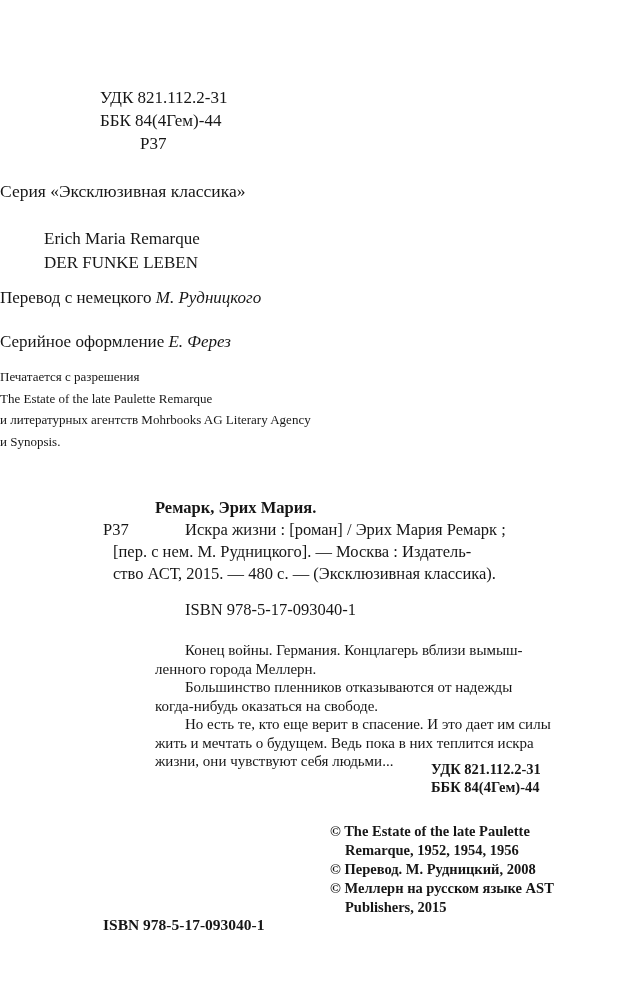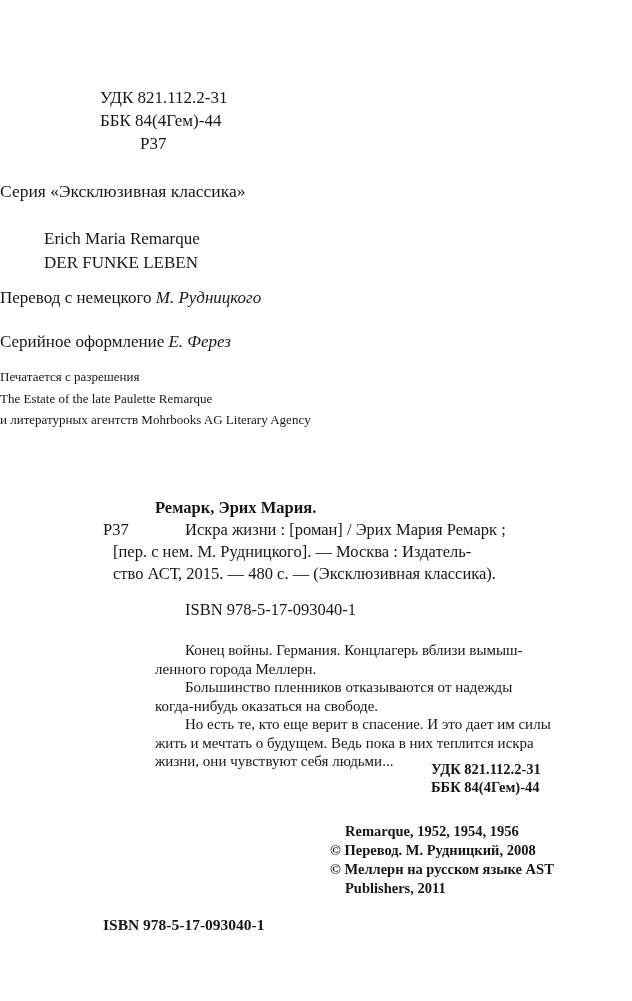--- a/index.html
+++ b/index.html
@@ -63,20 +63,21 @@
   </div>
 
   <div class="center design-line"><span>Серийное оформление </span><span class="it">Е. Ферез</span></div>
 
   <div class="center translation-line"><span>Перевод с немецкого </span><span class="it">М. Рудницкого</span></div>
 
   <div class="center permission-block">
     <div>Печатается с разрешения</div>
     <div>The Estate of the late Paulette Remarque</div>
     <div>и литературных агентств Mohrbooks AG Literary Agency</div>
+    <div>и Synopsis.</div>
   </div>
 
   <div class="cataloging">
     <div class="author-line">Ремарк, Эрих Мария.</div>
     <div class="margin-code">Р37</div>
     <div class="cat-first">Искра жизни : [роман] / Эрих Мария Ремарк ;</div>
     <div>[пер. с нем. М. Рудницкого]. — Москва : Издатель-</div>
     <div>ство АСТ, 2015. — 480 с. — (Эксклюзивная классика).</div>
     <div class="cat-isbn">ISBN 978-5-17-093040-1</div>
   </div>
@@ -90,21 +91,22 @@
     <div>жить и мечтать о будущем. Ведь пока в них теплится искра</div>
     <div>жизни, они чувствуют себя людьми...</div>
   </div>
 
   <div class="codes-bottom">
     <div>УДК 821.112.2-31</div>
     <div>ББК 84(4Гем)-44</div>
   </div>
 
   <div class="copyright-block">
+    <div>© The Estate of the late Paulette</div>
     <div class="indent">Remarque, 1952, 1954, 1956</div>
     <div>© Перевод. М. Рудницкий, 2008</div>
     <div>© Меллерн на русском языке AST</div>
-    <div class="indent">Publishers, 2011</div>
+    <div class="indent">Publishers, 2015</div>
   </div>
 
   <div class="isbn-bottom">ISBN 978-5-17-093040-1</div>
 
 </div>
 
 </body></html>

